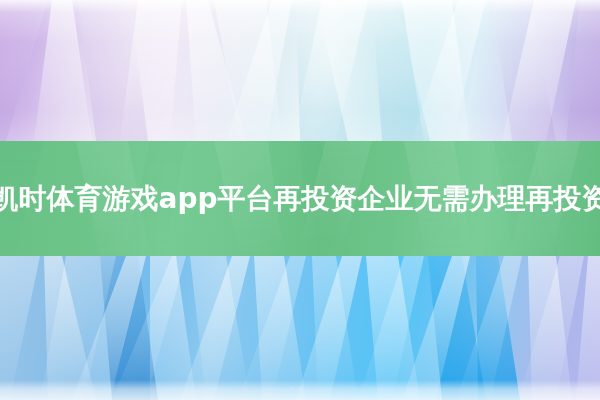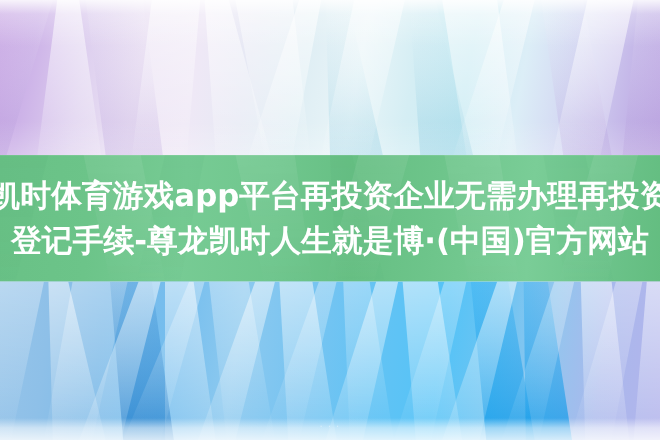--- a/index.html
+++ b/index.html
@@ -214,21 +214,20 @@
       <polygon points="214,0 268,0 284,115 240,115" fill="url(#gl1)"></polygon>
       <polygon points="300,0 320,0 350,115 306,115" fill="url(#gl2)"></polygon>
       <polygon points="326,0 372,0 340,115 296,115" fill="url(#gl1)"></polygon>
       <polygon points="404,0 454,0 472,115 426,115" fill="url(#gl1)"></polygon>
       <polygon points="494,0 532,0 558,115 514,115" fill="url(#gl2)"></polygon>
       <polygon points="540,0 580,0 552,115 508,115" fill="url(#gl1)"></polygon>
     </svg>
 
     <div class="headline">
       <div class="line">凯时体育游戏app平台再投资企业无需办理再投资</div>
-      <div class="line">登记手续-尊龙凯时人生就是博·(中国)官方网站</div>
     </div>
   </div>
 
   <div class="band-bottom">
     <svg class="facets" width="600" height="144" viewBox="0 0 600 144" preserveAspectRatio="none">
       <defs>
         <linearGradient id="bl1" x1="0" y1="0" x2="0" y2="1">
           <stop offset="0%" stop-color="#ffffff" stop-opacity="0.52"></stop>
           <stop offset="100%" stop-color="#ffffff" stop-opacity="0.10"></stop>
         </linearGradient>

